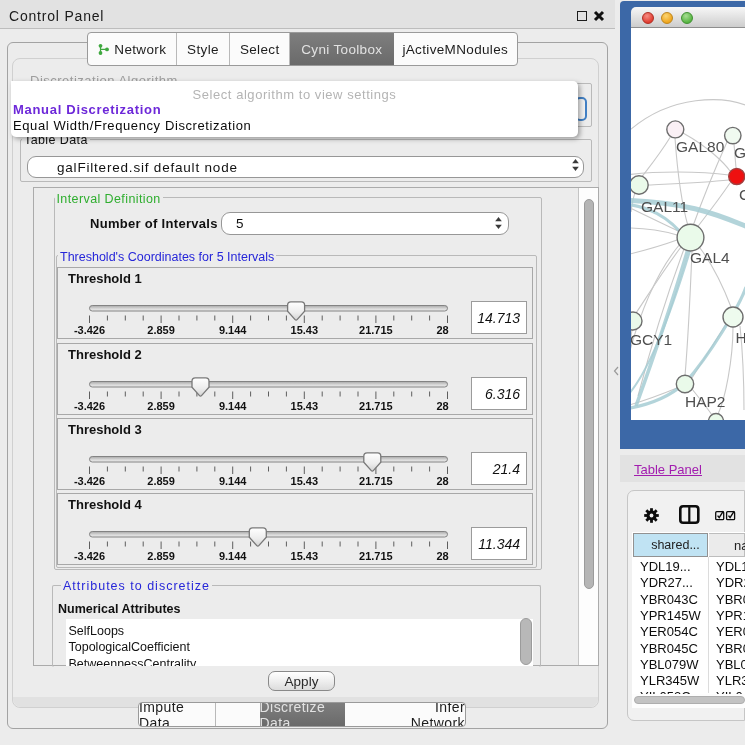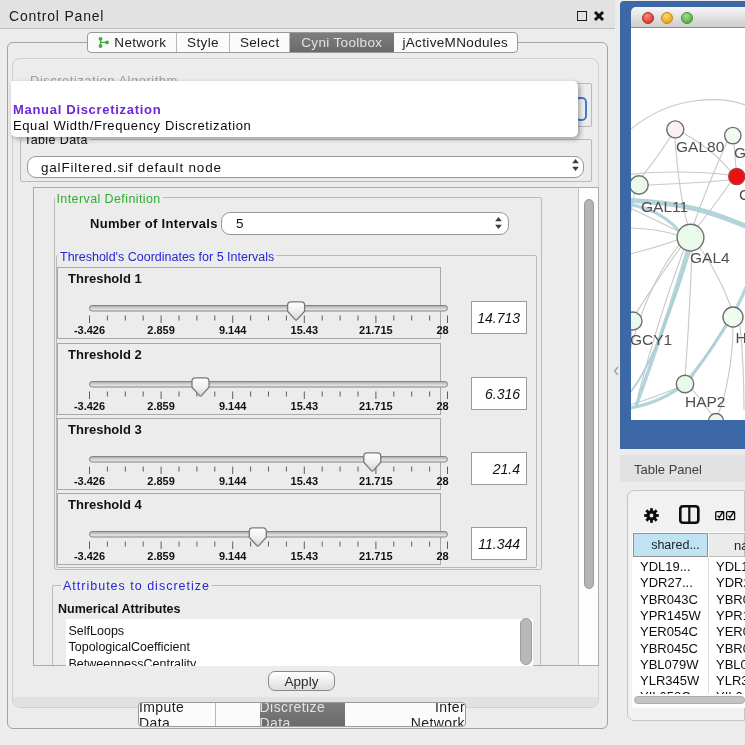--- a/index.html
+++ b/index.html
@@ -5,55 +5,55 @@
 * { margin:0; padding:0; box-sizing:border-box; }
 html,body { width:745px; height:745px; overflow:hidden; }
 body { background:#ececec; font-family:"Liberation Sans", sans-serif; position:relative; }
 .abs { position:absolute; }
 
 #titlebar { left:0; top:0; width:615px; height:29px; background:#e2e2e2; border-bottom:1px solid #bdbdbd; }
 #titlebar .t { position:absolute; left:9px; top:8px; font-size:14px; letter-spacing:0.8px; color:#1a1a1a; }
 #float-ic { left:577px; top:11px; width:10px; height:10px; border:1.6px solid #1c1c1c; background:transparent; }
 
 .tabbar { background:#fbfbfb; border:1px solid #9a9a9a; border-radius:4px; display:flex; align-items:center; overflow:hidden; }
-#toptabs { left:87px; top:32px; width:431px; height:21px; }
+#toptabs { left:87px; top:32px; width:431px; height:34px; }
 .tabseg { height:100%; display:flex; align-items:center; justify-content:center; font-size:13.5px; letter-spacing:0.35px; color:#1d1d1d; border-right:1px solid #b9b9b9; }
 .tabseg:last-child { border-right:none;text-align:right; }
 .tabseg.dark { background:linear-gradient(#7e7e7e,#6a6a6a); color:#e2e2e2; border-right:none; }
 
 #cpanel { left:6.5px; top:42px; width:601px; height:687px; border:1.5px solid #a3a3a3; border-radius:6px; background:#ececec; }
 #innerpane { left:12px; top:58px; width:587px; height:650px; border:1px solid #d0d0d0; border-radius:8px; background:#ececec; }
 #innerstrip { left:13px; top:697px; width:585px; height:10px; background:#e1e1e1; border-radius:0 0 8px 8px; }
 .group { border:1px solid #b9b9b9; border-radius:2px; }
 .gtitle { position:absolute; font-size:12.5px; letter-spacing:0.4px; background:#ececec; padding:0 2px; }
 
 .combo { background:#fff; border:1px solid #979797; border-radius:9px; font-size:13.5px; letter-spacing:0.8px; color:#111; display:flex; align-items:center; }
 .updn { position:absolute; }
 
 #scrollp { left:33px; top:187px; width:565.5px; height:479px; border:1px solid #ababab; background:#ececec; }
 #vtrack { left:578px; top:188px; width:20px; height:477px; background:#fdfdfd; border-left:1px solid #c4c4c4; }
 #vthumb { left:584px; top:199px; width:10px; height:390px; background:#b5b5b5; border:1px solid #9b9b9b; border-radius:5px; }
 
-.tblock { left:57px; width:384px; height:72px; border:1px solid #a8a8a8; background:#ececec; }
+.tblock { left:57px; width:476px; height:72px; border:1px solid #a8a8a8; background:#ececec; }
 .tlabel { position:absolute; left:10px; top:2.5px; font-size:13px; font-weight:bold; color:#111; }
 .vfield { position:absolute; left:413px; top:33px; width:56px; height:33px; background:#fff; border:1.5px solid #9b9b9b; font-size:14px; color:#111; display:flex; align-items:center; justify-content:flex-end; padding-right:6px;font-style:italic; }
 
 #overlay { left:11px; top:81px; width:567px; height:56px; background:#fff; border-radius:0 5px 5px 5px; box-shadow:2px 2px 5px rgba(0,0,0,0.35); }
 #overlay .ph { position:absolute; left:0; right:0; top:6px; text-align:center; color:#b4b4b4; font-size:13px; letter-spacing:0.55px; }
 #overlay .i1 { position:absolute; left:2px; top:21px; font-size:13px; font-weight:bold; letter-spacing:0.7px; color:#6d28d9; }
 #overlay .i2 { position:absolute; left:2px; top:37px; font-size:13px; letter-spacing:0.6px; color:#0a0a0a; }
 
 #bottabs { left:138px; top:702px; width:328px; height:25px;gap:44px; } #bottabs .tabseg { font-size:14px; letter-spacing:0.4px; }
 
 #netblue { left:620px; top:1px; width:125px; height:448px; background:#3c68a7; border-radius:4px 0 0 0; }
 #nettitle { left:631px; top:7px; width:114px; height:21px; background:linear-gradient(#f7f7f7,#cdcdcd); border-bottom:1px solid #8e8e8e; border-radius:5px 0 0 0; }
 .macbtn { position:absolute; top:4.5px; width:12px; height:12px; border-radius:50%; }
 #netcanvas { left:631px; top:28px; width:114px; height:392px; background:#fff; }
 #tpbband { left:620px; top:455px; width:125px; height:27px; background:#e2e2e2; }
-#tpbband .t { position:absolute; left:14px; top:7px; font-size:13px; color:#404040; }
+#tpbband .t { position:absolute; left:14px; top:7px; font-size:13px; color:#a21caf;text-decoration:underline; }
 #twin { left:627px; top:490px; width:118px; height:231px; background:#f1f1f1; border:1px solid #c6c6c6; border-radius:7px 0 0 7px; }
 #ttable { left:632px; top:532px; width:113px; height:176px; background:#fff; }
 .hd1 { position:absolute; left:633px; top:533px; width:75px; height:24px; background:#c0e3f3; border:1px solid #929292; font-size:12.5px; color:#222; display:flex; align-items:center; justify-content:center; padding-left:10px; }
 .hd2 { position:absolute; left:709px; top:533px; width:36px; height:24px; background:#ebebeb; border:1px solid #bdbdbd; border-left:none; font-size:13px; color:#222; display:flex; align-items:center; padding-left:25px; }
 .trow { position:absolute; font-size:13px; color:#0d0d0d; white-space:nowrap; }
 #hsb { left:632px; top:694px; width:113px; height:14px; background:#fdfdfd; }
 #hsbt { left:634px; top:696px; width:111px; height:8px; background:#c3c3c3; border:1px solid #aeaeae; border-radius:4px; }
 </style>
 </head>
 <body>
@@ -81,21 +81,21 @@
   <div class="tabseg dark" style="width:104px;">Cyni Toolbox</div>
   <div class="tabseg" style="width:124px;">jActiveMNodules</div>
 </div>
 
 <div class="abs group" style="left:20px; top:83px; width:572px; height:44px;"></div>
 <div class="abs" style="left:30px; top:73px; font-size:13px; letter-spacing:0.5px; color:#9e9e9e;">Discretization Algorithm</div>
 <div class="abs" style="left:575px; top:97px; width:12px; height:24px; border:2.5px solid #4280c4; border-radius:5px; background:#f2f2f2;"></div>
 
 <div class="abs group" style="left:20px; top:139px; width:572px; height:43px;"></div>
 <div class="abs gtitle" style="left:22px; top:132.5px; color:#111;">Table Data</div>
-<div class="abs combo" style="left:27px; top:156px; width:557px; height:22px; padding-left:13px;">galFiltered.sif default node</div>
+<div class="abs combo" style="left:27px; top:156px; width:557px; height:22px; padding-left:29px;">galFiltered.sif default node</div>
 <svg class="abs updn" style="left:572px; top:159px;" width="7" height="12" viewBox="0 0 7 12">
     <path d="M3.5 0 L6.8 4.2 H0.2 Z" fill="#3a3a3a"></path>
     <path d="M3.5 12 L6.8 7.8 H0.2 Z" fill="#3a3a3a"></path>
   </svg>
 
 <div id="scrollp" class="abs"></div>
 <div id="vtrack" class="abs"></div>
 <div id="vthumb" class="abs"></div>
 
 <div class="abs group" style="left:54px; top:197px; width:488px; height:373px;"></div>
@@ -367,15 +367,16 @@
     <div class="trow" style="left:716px; top:689.4px;">YIL0</div>
   </div>
 <div id="hsb" class="abs"></div>
 <div id="hsbt" class="abs"></div>
 
 <svg class="abs" style="left:613px; top:366px;" width="6" height="10" viewBox="0 0 6 10">
     <path d="M5 1 L1.5 5 L5 9" fill="none" stroke="#9a9a9a" stroke-width="1.2"></path>
   </svg>
 
 <div id="overlay" class="abs">
+  <div class="ph">Select algorithm to view settings</div>
   <div class="i1">Manual Discretization</div>
   <div class="i2">Equal Width/Frequency Discretization</div>
 </div>
 
 </body></html>

